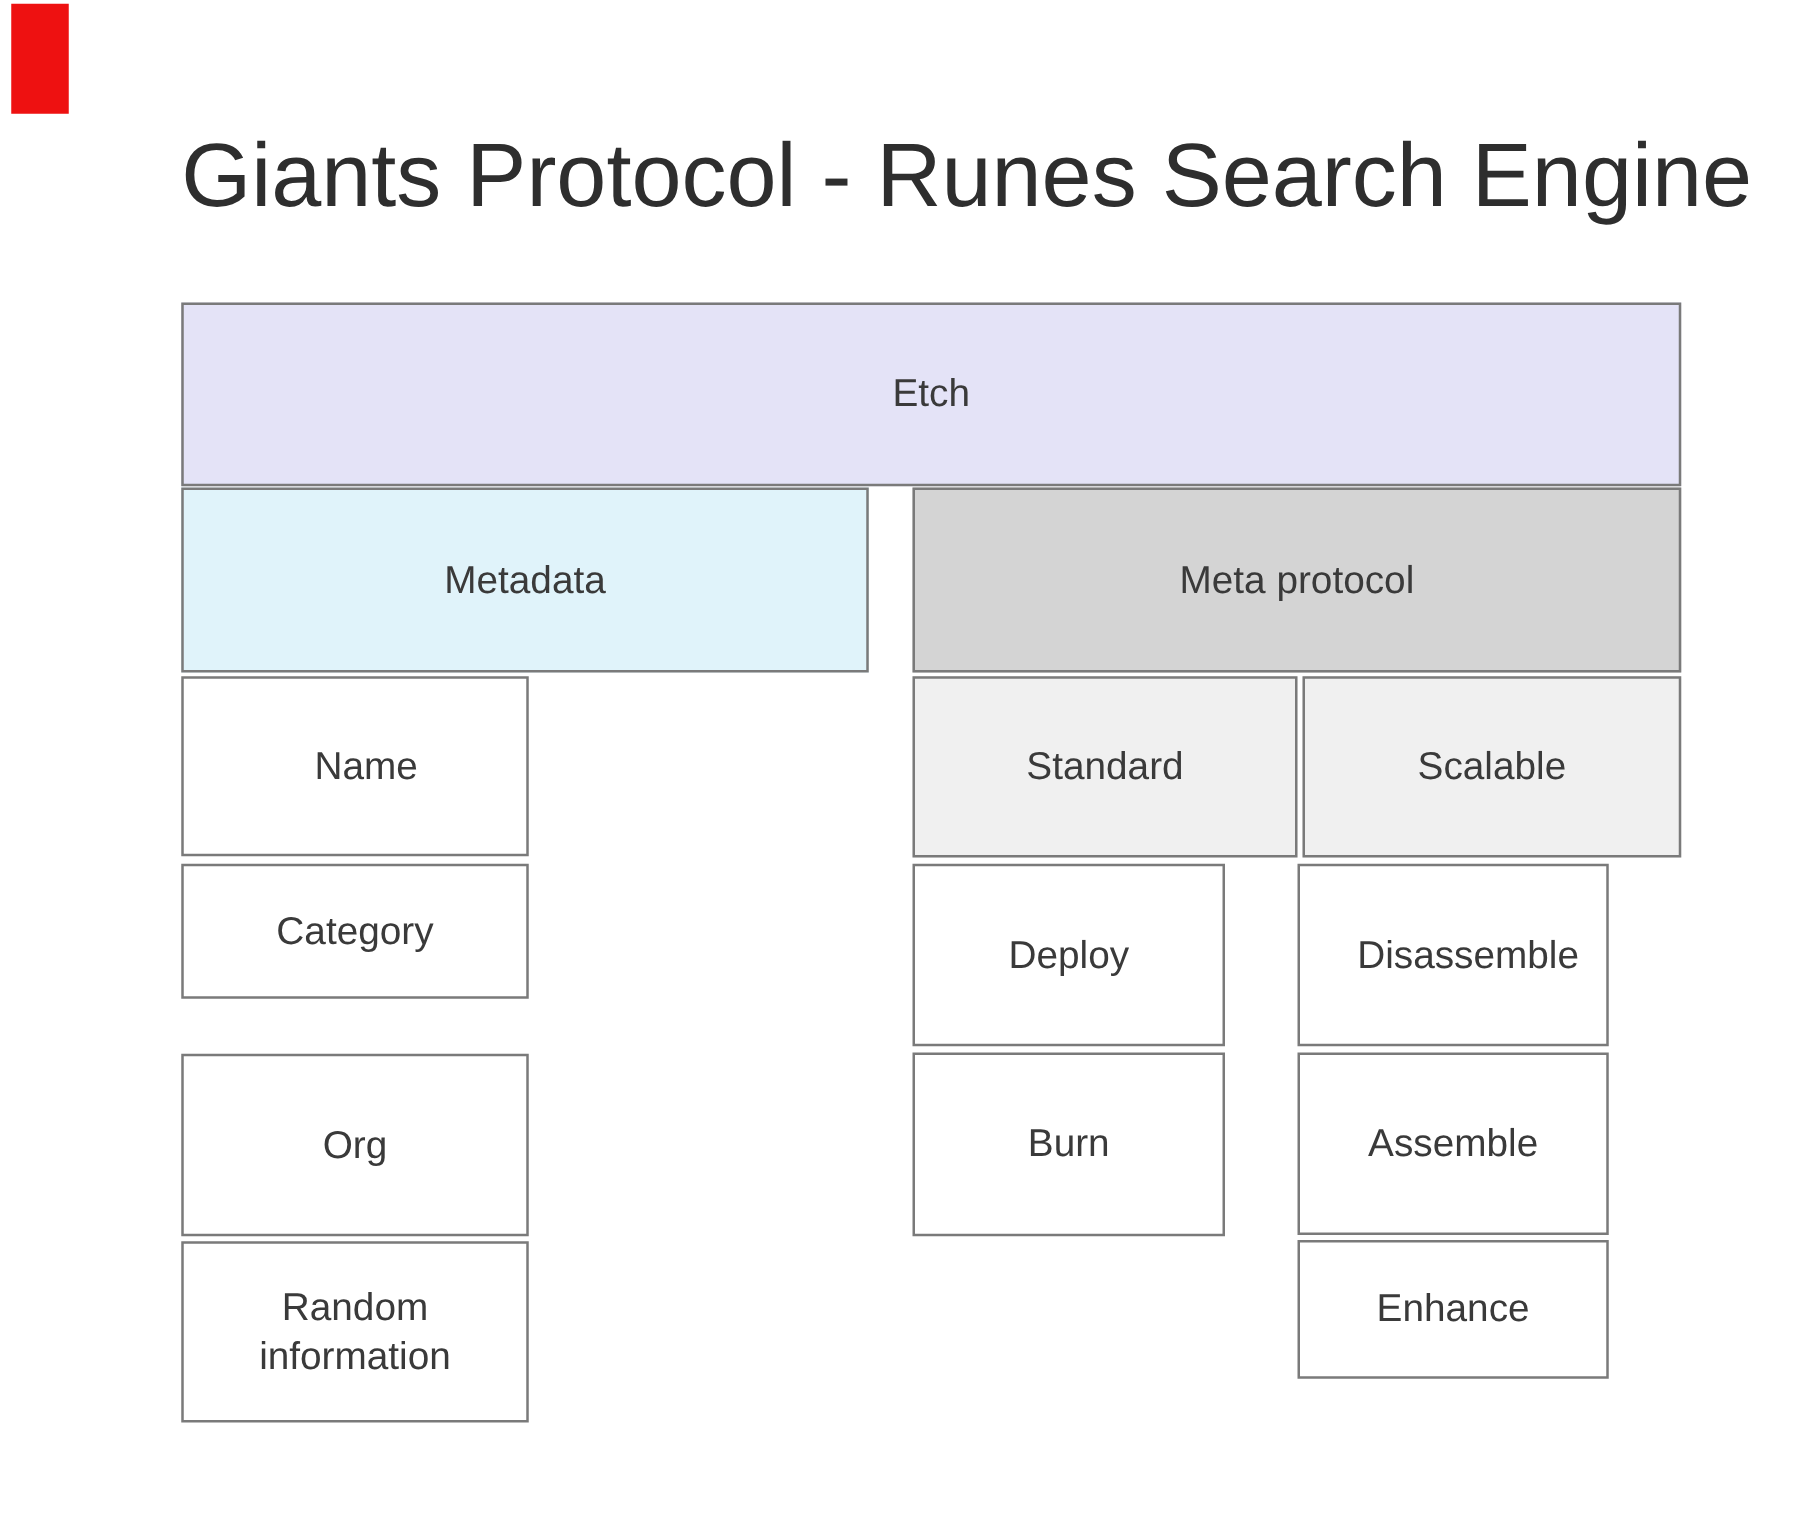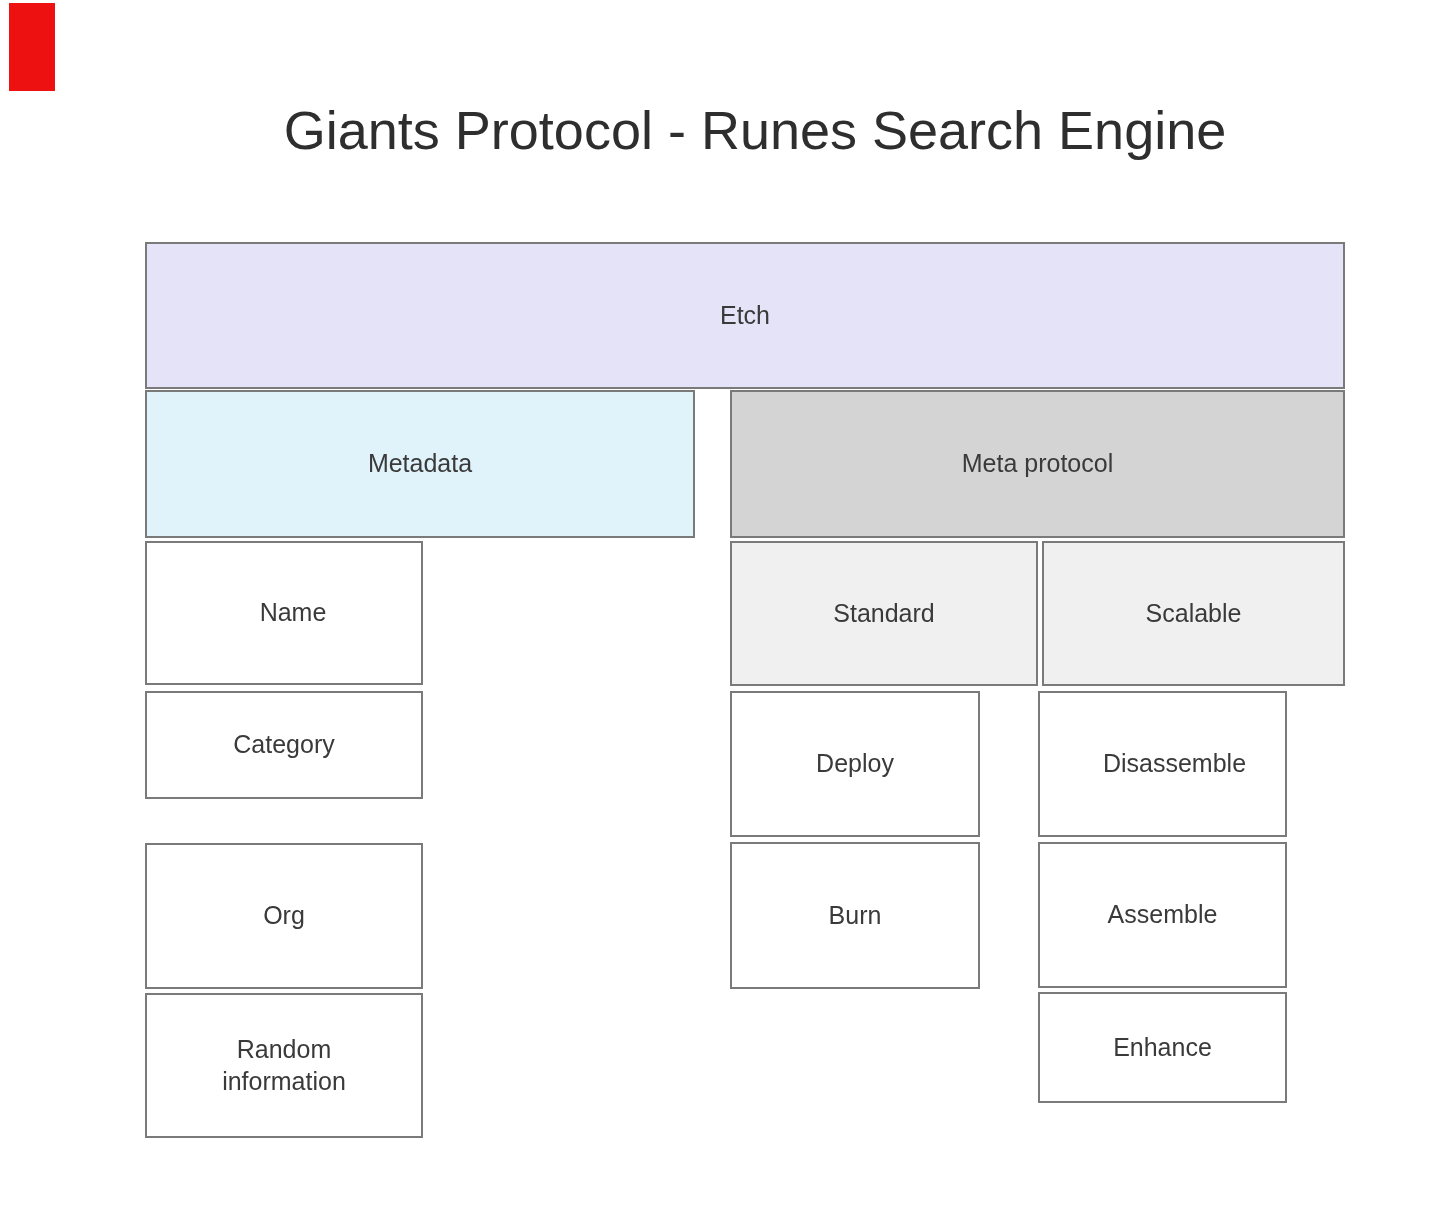--- a/index.html
+++ b/index.html
@@ -16,34 +16,34 @@
   }
   .marker {
     position: absolute;
     left: 9px; top: 3px; width: 46px; height: 88px;
     background: var(--marker, #ee1111);
   }
   .title {
     position: absolute;
     left: 145px; top: 98px; width: 1220px;
     text-align: center;
-    font-size: 54px;
+    font-size: 72px;
     line-height: 1.2;
     color: var(--title-text, #2e2e2e);
     white-space: nowrap;
   }
   .node {
     position: absolute;
     box-sizing: border-box;
     border: 2px solid var(--border, #7a7a7a);
     display: flex;
     align-items: center;
     justify-content: center;
     text-align: center;
-    font-size: 25px;
+    font-size: 31px;
     line-height: 1.25;
     color: var(--text, #3a3a3a);
   }
   
   .n-etch        { left: 145px;  top: 242px; width: 1200px; height: 147px; }
   .n-metadata    { left: 145px;  top: 390px; width: 550px;  height: 148px; }
   .n-metaprotocol{ left: 730px;  top: 390px; width: 615px;  height: 148px; }
   .n-name        { left: 145px;  top: 541px; width: 278px;  height: 144px; }
   .n-category    { left: 145px;  top: 691px; width: 278px;  height: 108px; }
   .n-org         { left: 145px;  top: 843px; width: 278px;  height: 146px; }

